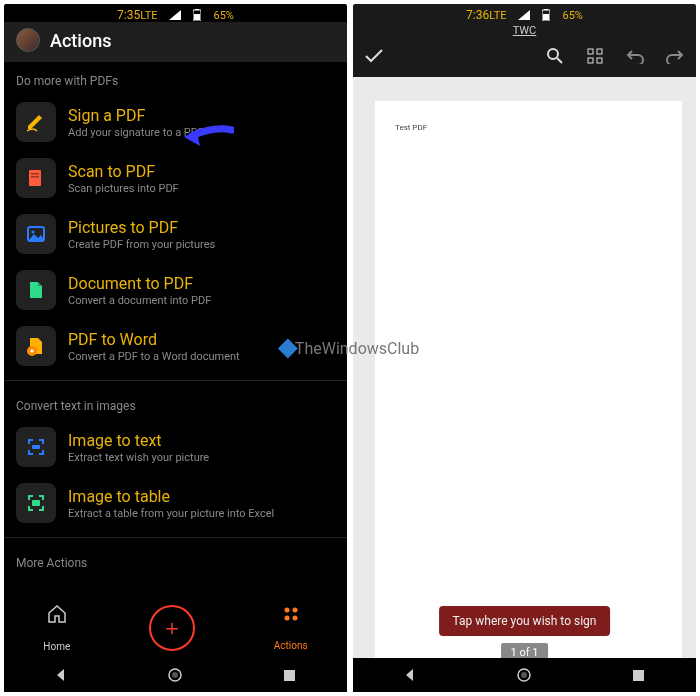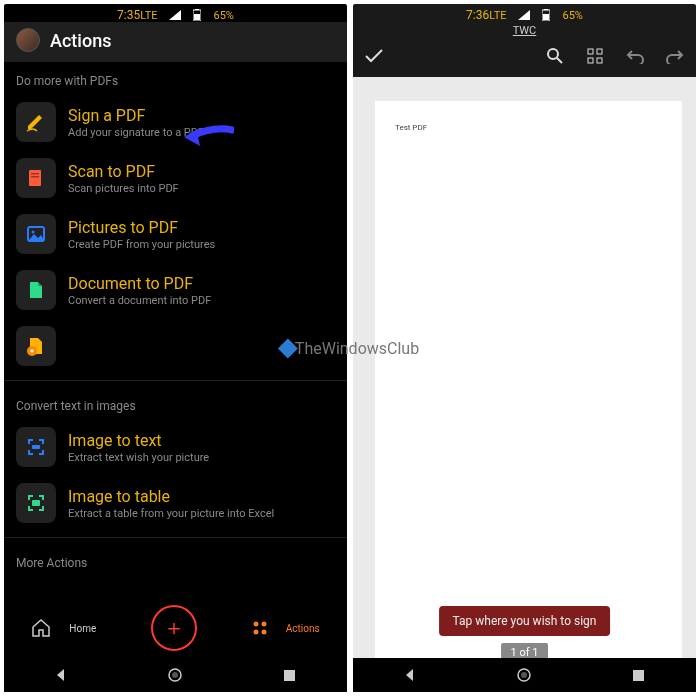--- a/index.html
+++ b/index.html
@@ -13,21 +13,21 @@
   .avatar { width:24px; height:24px; border-radius:50%; background:linear-gradient(135deg,#8a5a3a,#3a2a2a); border:1px solid #555; }
   .header-title { font-size:18px; font-weight:500; color:#fff; }
   .section-title { padding:12px 12px 6px; font-size:12px; color:#888; }
   .action-item { display:flex; align-items:center; gap:12px; padding:8px 12px; }
   .action-icon { width:40px; height:40px; border-radius:8px; background:#222; display:flex; align-items:center; justify-content:center; flex-shrink:0; }
   .action-texts { display:flex; flex-direction:column; }
   .action-title { font-size:16px; color:#eab308; }
   .action-sub { font-size:11px; color:#8a8a8a; margin-top:1px; }
   .divider { height:1px; background:#222; margin:6px 0; }
   .bottomnav { position:absolute; bottom:34px; left:0; right:0; height:60px; display:flex; justify-content:space-around; align-items:center; background:#000; }
-  .nav-item { display:flex; flex-direction:row; align-items:center; gap:18px; color:#ccc; font-size:10px; }
+  .nav-item { display:flex; flex-direction:column; align-items:center; gap:18px; color:#ccc; font-size:10px; }
   .nav-item.active { color:#ff7a1a; }
   .fab { width:46px; height:46px; border-radius:50%; border:2px solid #ff3a2a; display:flex; align-items:center; justify-content:center; color:#ff3a2a; font-size:22px; font-weight:300; }
   .sysnavbar { position:absolute; bottom:0; left:0; right:0; height:34px; background:#000; display:flex; justify-content:space-around; align-items:center; }
   .sysnav-btn { width:20px; height:20px; display:flex; align-items:center; justify-content:center; }
   .arrow { position:absolute; left:180px; top:120px; }
   
   .rtitle { text-align:center; font-size:11px; color:#ccc; padding:2px 0;text-decoration:underline; }
   .rtoolbar { display:flex; align-items:center; padding:6px 10px 10px; gap:18px; }
   .rtoolbar .spacer { flex:1; }
   .ricon { width:22px; height:22px; display:flex; align-items:center; justify-content:center; color:#ddd; }
@@ -119,20 +119,24 @@
        </div>
         </div>
         <div class="action-item">
           <div class="action-icon">
             <svg width="22" height="22" viewBox="0 0 22 22">
               <path d="M5 3 H13 L17 7 V19 H5 Z" fill="#ffb000"></path>
               <circle cx="7" cy="16" r="5" fill="#ff8a00"></circle>
               <path d="M5 16 L7 14 L9 16 L7 18 Z" fill="#fff"></path>
             </svg>
           </div>
+       <div class="action-texts">
+         <div class="action-title">PDF to Word</div>
+         <div class="action-sub">Convert a PDF to a Word document</div>
+       </div>
         </div>
       </div>
 
     <div class="divider"></div>
     <div class="section-title">Convert text in images</div>
     <div id="actions2">
         <div class="action-item">
           <div class="action-icon">
             <svg width="22" height="22" viewBox="0 0 22 22">
               <path d="M3 3 H8 V5 H5 V8 H3 Z M14 3 H19 V8 H17 V5 H14 Z M3 14 H5 V17 H8 V19 H3 Z M17 14 H19 V19 H14 V17 H17 Z" fill="#2a7cff"></path>

